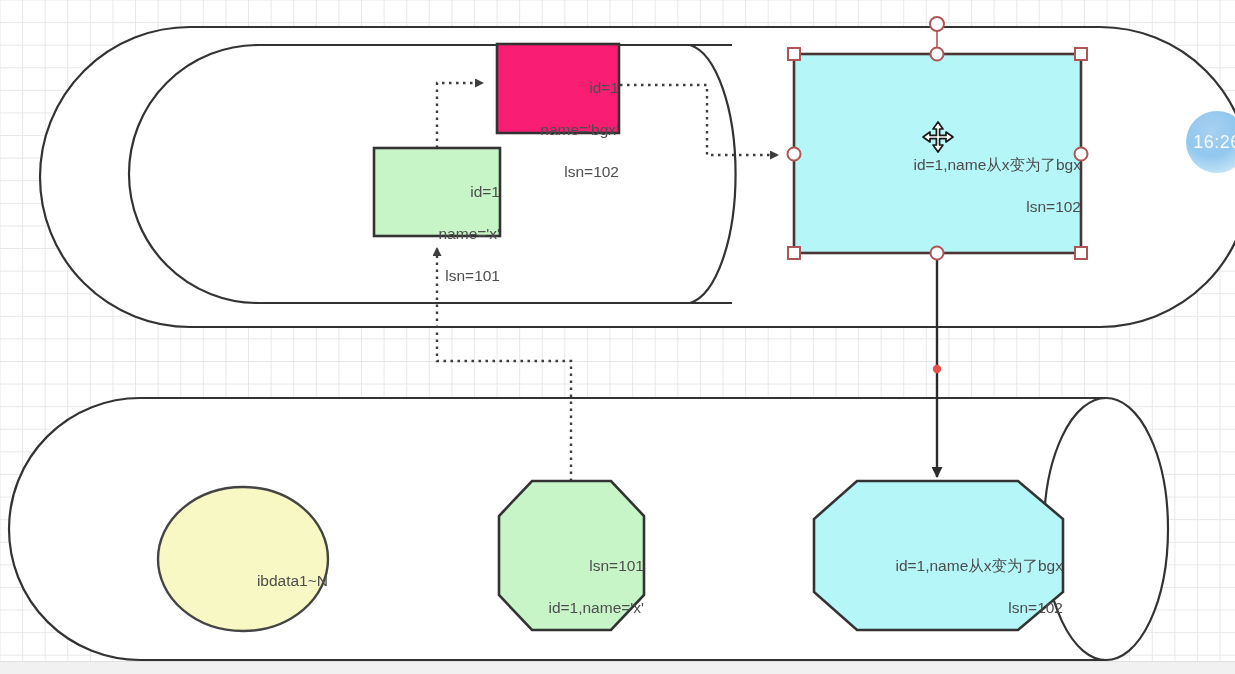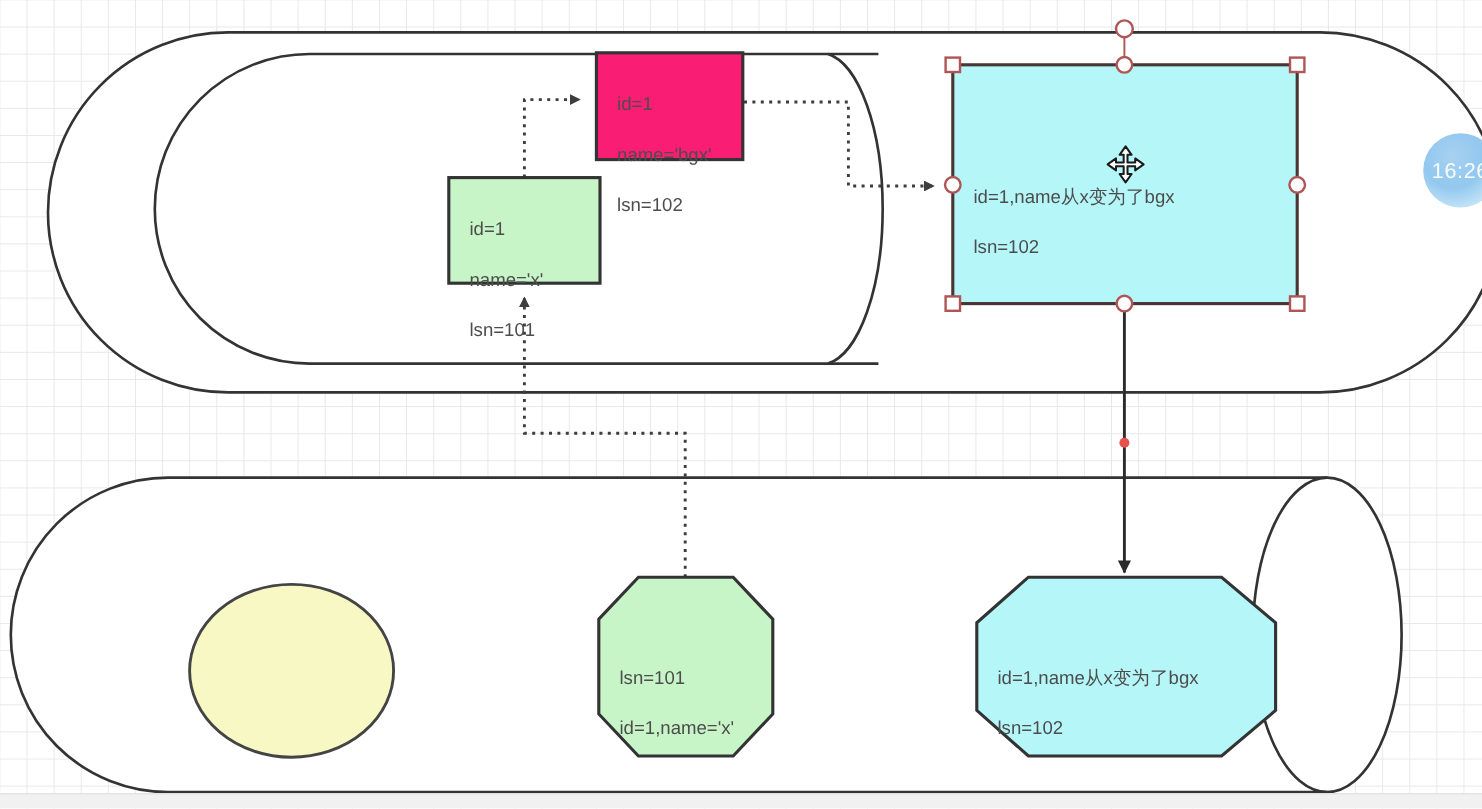--- a/index.html
+++ b/index.html
@@ -33,21 +33,21 @@
     width: 1235px;
     height: 12px;
     background: #f1f1f1;
     border-top: 1px solid #e0e0e0;
   }
   .node-label {
     position: absolute;
     color: #4d4d4d;
     font-size: 15.5px;
     line-height: 21px;
-    text-align: left;
+    text-align: right;
     white-space: pre;
     pointer-events: none;
   }
   .clock-widget {
     position: absolute;
     left: 1186px;
     top: 111px;
     width: 62px;
     height: 62px;
     border-radius: 50%;
@@ -176,20 +176,23 @@
     <span>id=1</span><br>
     <span>name='x'</span><br>
     <span>lsn=101</span>
   </div>
 
   <div class="node-label" style="left:794px; top:133px; width:287px;">
     <span>id=1,name从x变为了bgx</span><br>
     <span>lsn=102</span>
   </div>
 
+  <div class="node-label" style="left:158px; top:549px; width:170px;">
+    <span>ibdata1~N</span>
+  </div>
 
   <div class="node-label" style="left:499px; top:534px; width:145px;">
     <span>lsn=101</span><br>
     <span>id=1,name='x'</span>
   </div>
 
   <div class="node-label" style="left:814px; top:534px; width:249px;">
     <span>id=1,name从x变为了bgx</span><br>
     <span>lsn=102</span>
   </div>

